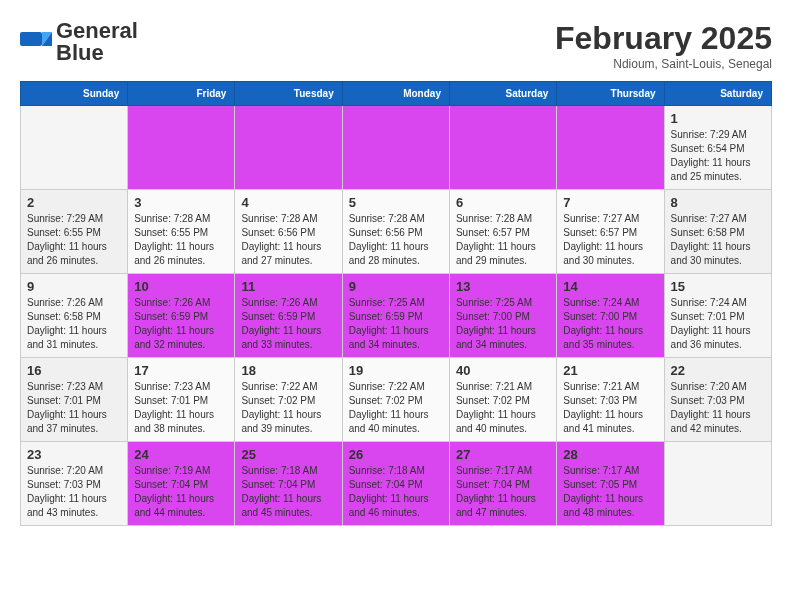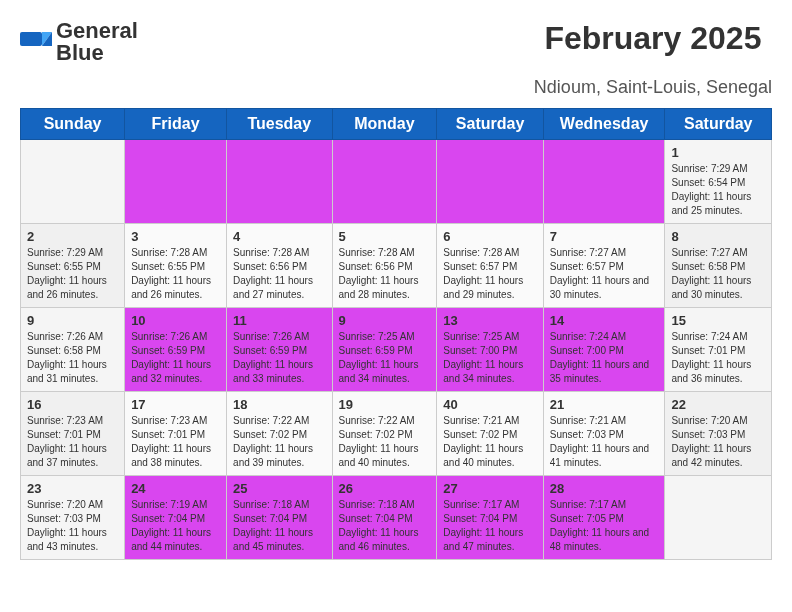--- a/index.html
+++ b/index.html
@@ -26,45 +26,44 @@
       font-weight: bold;
       color: #333;
       line-height: 1;
     }
     .logo-row {
       display: flex;
       align-items: center;
       gap: 4px;
     }
     .title-block {
-      text-align: center;
+      text-align: right;
     }
     .title-block h1 {
       font-size: 32px;
       font-weight: bold;
       color: #333;
     }
     .title-block h2 {
-      font-size: 18px;
+      font-size: 12px;
       color: #555;
       font-weight: normal;
-      margin-top: 20px;
     }
     .calendar {
       width: 100%;
       border-collapse: collapse;
       border: 1px solid #ccc;
     }
     .calendar th {
       background: #1565c0;
       color: #fff;
-      font-size: 16px;
-      font-weight: bold;
-      padding: 6px 16px;
-      text-align: center;
+      font-size: 10px;
+      font-weight: bold;
+      padding: 6px 8px;
+      text-align: right;
       border: 1px solid #1255a0;
     }
     .calendar td {
       border: 1px solid #ccc;
       vertical-align: top;
       padding: 5px 6px;
       width: 108px;
       min-height: 80px;
       font-size: 11px;
       color: #333;
@@ -114,21 +113,21 @@
 </div>
 
 <table class="calendar">
   <thead>
     <tr>
       <th>Sunday</th>
       <th>Friday</th>
       <th>Tuesday</th>
       <th>Monday</th>
       <th>Saturday</th>
-      <th>Wednesday</th>
+      <th>Thursday</th>
       <th>Saturday</th>
     </tr>
   </thead>
   <tbody id="calendar-body">
   <tr>
         <td class="empty-cell">&nbsp;</td>
         <td class="empty-cell">&nbsp;</td>
         <td class="empty-cell">&nbsp;</td>
         <td class="empty-cell">&nbsp;</td>
         <td class="empty-cell">&nbsp;</td>

